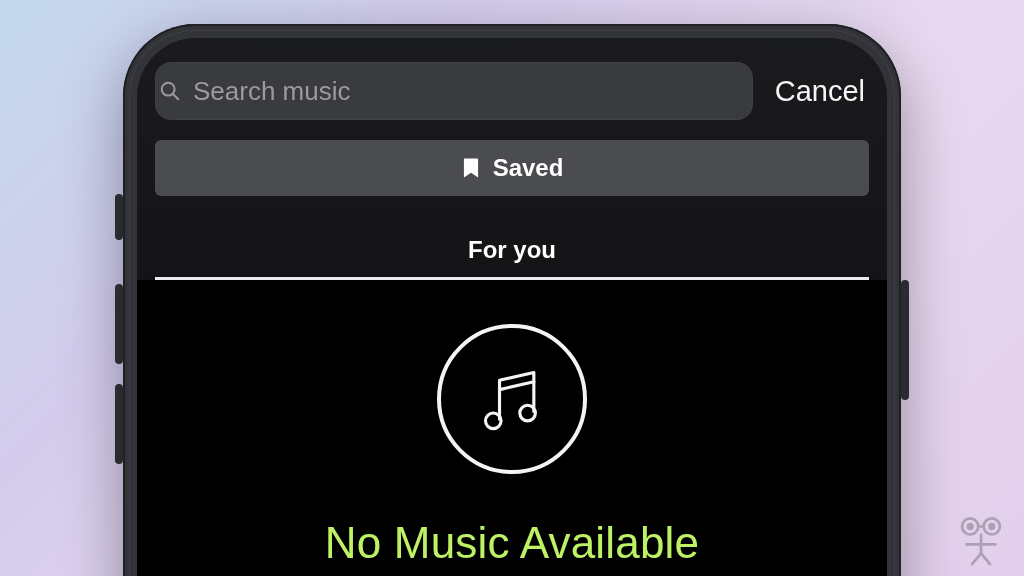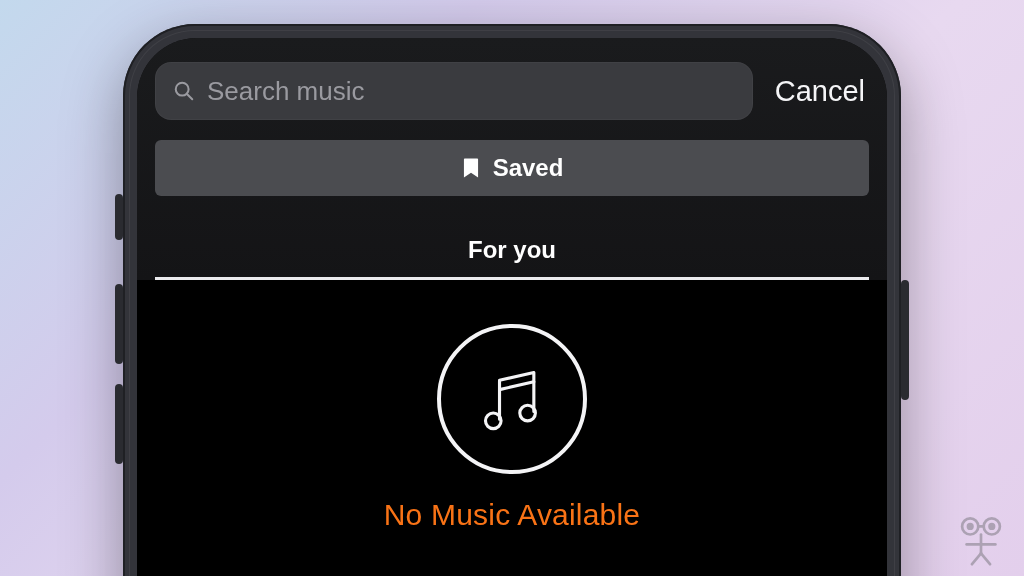--- a/index.html
+++ b/index.html
@@ -70,21 +70,21 @@
       align-items:center;
       gap:18px;
       margin-top: 8px;
     }
     .search-field{
       flex:1;
       display:flex;
       align-items:center;
       gap:12px;
       height:58px;
-      padding:0 18px;
+      padding:0 4px;
       background:#3a3b3f;
       border-radius:16px;
       box-shadow: inset 0 0 0 1px rgba(255,255,255,.03);
     }
     .search-field input{
       flex:1;
       background:transparent;
       border:none;
       outline:none;
       color:#e7e7ea;
@@ -165,23 +165,23 @@
       height:150px;
       border:4px solid #f4f4f6;
       border-radius:50%;
       display:flex;
       align-items:center;
       justify-content:center;
     }
     .music-circle svg{display:block;}
 
     .empty-title{
-      margin-top:24px;
-      color:#f97316;
-      font-size:30px;
+      margin-top:44px;
+      color:#bef264;
+      font-size:44px;
       font-weight:400;
       letter-spacing:.2px;
     }
 
     
     .robot{
       position:absolute;
       right:16px;
       bottom:10px;
       opacity:.45;

